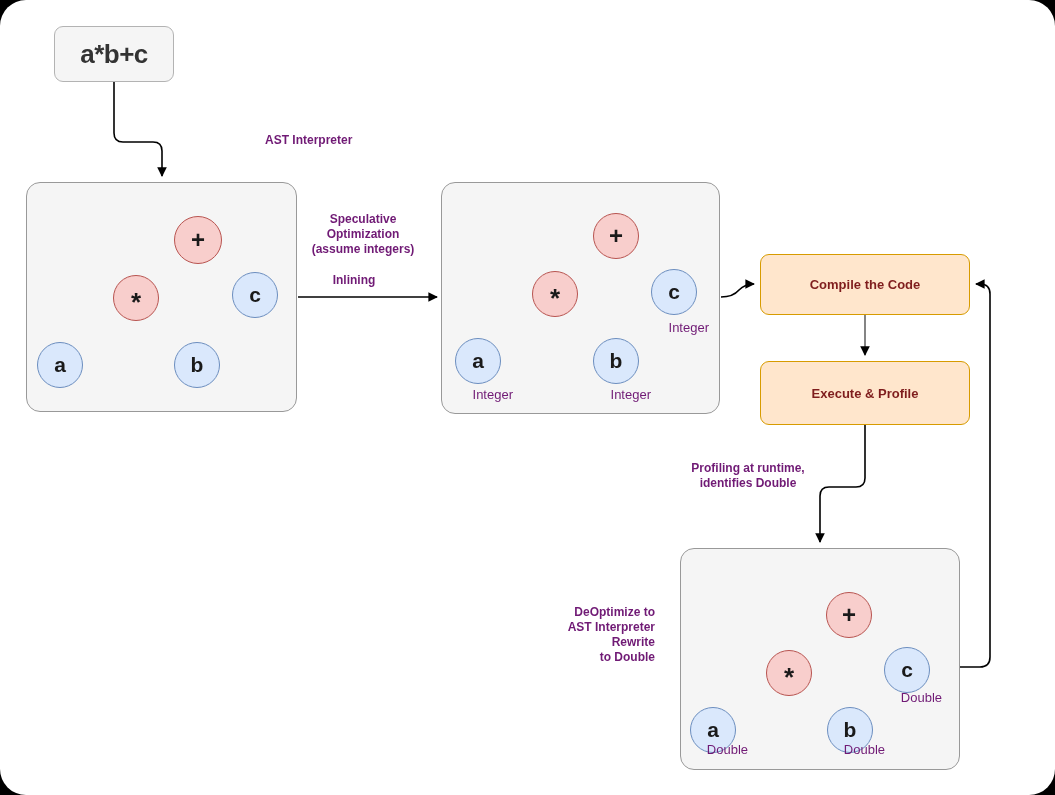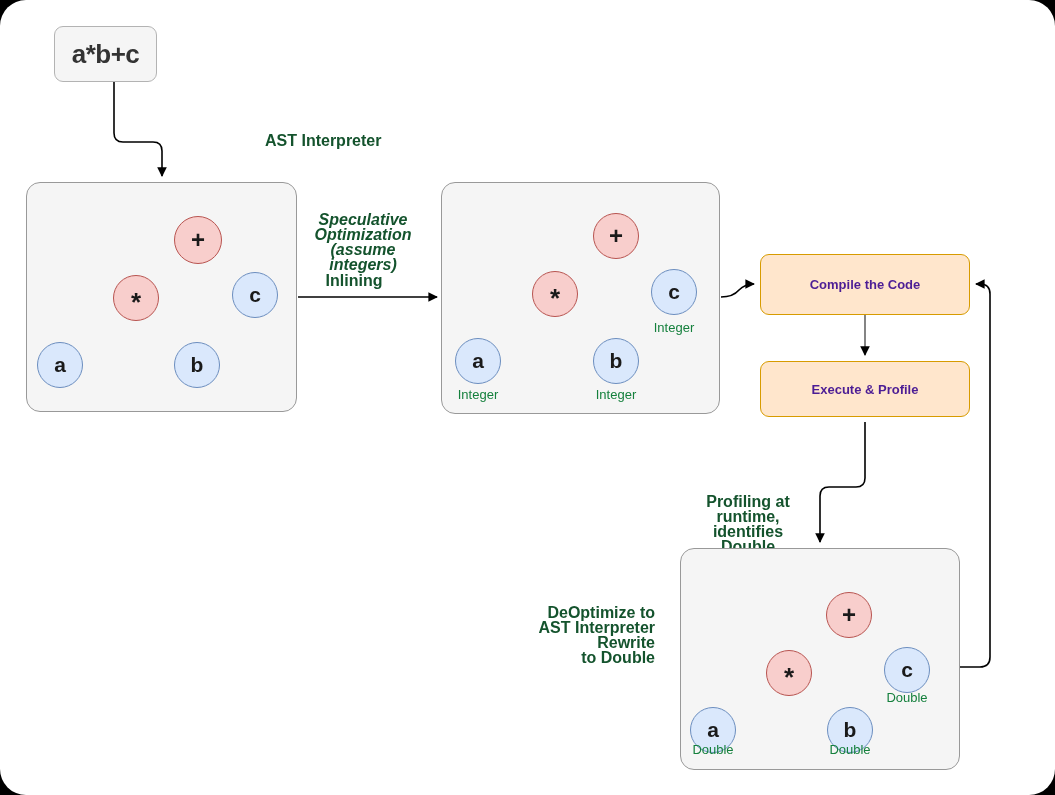--- a/index.html
+++ b/index.html
@@ -27,21 +27,21 @@
     left: 0; top: 0;
     width: 1055px;
     height: 795px;
     pointer-events: none;
   }
 
   
   .expr-box {
     position: absolute;
     left: 54px; top: 26px;
-    width: 103px; height: 56px;
+    width: 120px; height: 56px;
     background: #f5f5f5;
     border: 1px solid #b3b3b3;
     border-radius: 9px;
     display: flex;
     align-items: center;
     justify-content: center;
     box-sizing: border-box;
   }
   .expr-box .expr-text {
     font-size: 26px;
@@ -82,57 +82,57 @@
     border: 1px solid #6c8ebf;
   }
   .node.sz48 { width: 48px; height: 48px; font-size: 22px; }
   .node.sz46 { width: 46px; height: 46px; font-size: 21px; }
   .node.plus { font-size: 24px; line-height: 1; }
   .node.star { font-size: 26px; line-height: 1; padding-top: 7px; }
 
   .type-label {
     position: absolute;
     font-size: 13px;
-    color: #15803d;
+    color: #701a75;
     white-space: nowrap;
-    text-align: center;
+    text-align: right;
   }
 
   
   .proc-box {
     position: absolute;
     background: #ffe6cc;
     border: 1px solid #d79b00;
     border-radius: 9px;
     display: flex;
     align-items: center;
     justify-content: center;
     box-sizing: border-box;
   }
   .proc-box .proc-text {
     font-size: 13px;
     font-weight: bold;
-    color: #4c1d95;
+    color: #7f1d1d;
   }
   #proc-compile { left: 760px; top: 254px; width: 210px; height: 61px; }
-  #proc-execute { left: 760px; top: 361px; width: 210px; height: 56px; }
+  #proc-execute { left: 760px; top: 361px; width: 210px; height: 64px; }
 
   
   .edge-label {
     position: absolute;
-    font-size: 16px;
-    font-weight: bold;
-    color: #14532d;
+    font-size: 12px;
+    font-weight: bold;
+    color: #701a75;
     line-height: 15px;
     white-space: pre-line;
   }
   #label-ast-interpreter { left: 265px; top: 133px; }
-  #label-spec-opt { left: 303px; top: 212px; width: 120px; text-align: center; font-style: italic; }
+  #label-spec-opt { left: 303px; top: 212px; width: 120px; text-align: center; }
   #label-inlining { left: 294px; top: 273px; width: 120px; text-align: center; }
-  #label-profiling { left: 684px; top: 461px; width: 128px; text-align: center; margin-top: 33px; }
+  #label-profiling { left: 684px; top: 461px; width: 128px; text-align: center; }
   #label-deopt { left: 535px; top: 605px; width: 120px; text-align: right; }
 </style>
 </head>
 <body>
 
 <div id="page">
 
   <svg class="svg-layer" viewBox="0 0 1055 795" width="1055" height="795">
     <defs>
       <marker id="arrow" viewBox="0 0 10 10" refX="9" refY="5" markerWidth="6" markerHeight="6" orient="auto-start-reverse">

